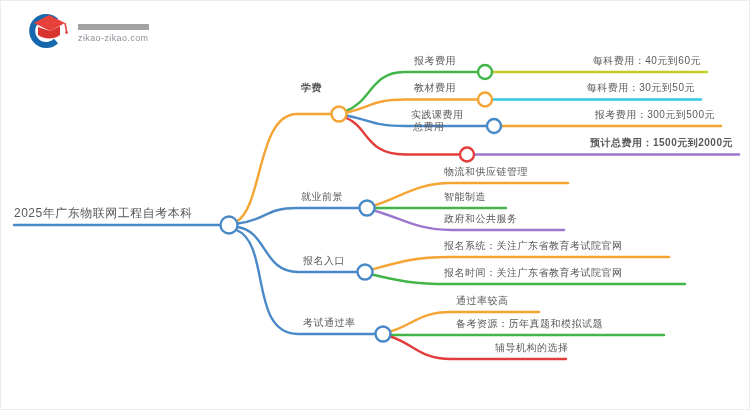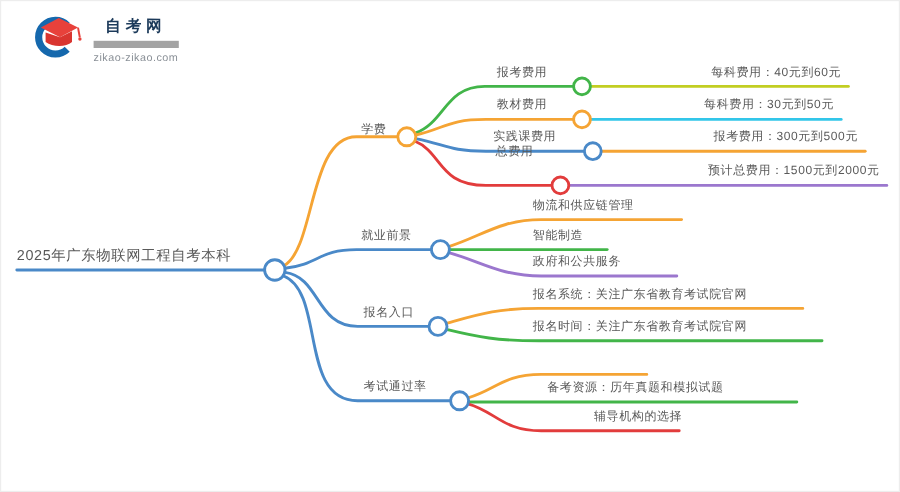--- a/index.html
+++ b/index.html
@@ -92,43 +92,43 @@
 
   <div class="logo">
     <svg class="logo-icon" viewBox="0 0 40 40">
       <path d="M27,8 A14,14 0 1 0 27,28" fill="none" stroke-width="6" stroke="#1568ad"></path>
       <path d="M20,2 L36,10 L21,18 L5,10 Z" fill="#e8413b"></path>
       <path d="M9,14 L9,22 C15,26.5 26,26.5 31,22 L31,13 L21,18 Z" fill="#d93530"></path>
       <path d="M36,10 L37.5,18" stroke-width="1.6" stroke="#e8413b"></path>
       <circle cx="37.6" cy="19.5" r="1.4" fill="#e8413b"></circle>
     </svg>
     <div class="logo-text">
-      <div class="logo-title">自考网</div>
       <div class="logo-domain">zikao-zikao.com</div>
     </div>
   </div>
 
   <div class="lbl root-lbl" style="left:13px; top:203px;">2025年广东物联网工程自考本科</div>
 
-  <div class="lbl" style="left:300px; top:99px;">学费</div>
+  <div class="lbl" style="left:300px; top:78px;font-weight:bold;">学费</div>
   <div class="lbl" style="left:413px; top:51px;">报考费用</div>
   <div class="lbl" style="right:48px; top:51px;">每科费用：40元到60元</div>
   <div class="lbl" style="left:413px; top:78px;">教材费用</div>
   <div class="lbl" style="right:54px; top:78px;">每科费用：30元到50元</div>
   <div class="lbl" style="left:410px; top:105px;">实践课费用</div>
   <div class="lbl" style="right:34px; top:105px;">报考费用：300元到500元</div>
   <div class="lbl" style="left:412px; top:117px;">总费用</div>
-  <div class="lbl" style="right:16px; top:133px;">预计总费用：1500元到2000元</div>
+  <div class="lbl" style="right:16px; top:133px;font-weight:bold;">预计总费用：1500元到2000元</div>
 
   <div class="lbl" style="left:300px; top:187px;">就业前景</div>
   <div class="lbl" style="left:443px; top:162px;">物流和供应链管理</div>
   <div class="lbl" style="left:443px; top:187px;">智能制造</div>
   <div class="lbl" style="left:443px; top:209px;">政府和公共服务</div>
 
   <div class="lbl" style="left:302px; top:251px;">报名入口</div>
   <div class="lbl" style="left:443px; top:236px;">报名系统：关注广东省教育考试院官网</div>
   <div class="lbl" style="left:443px; top:263px;">报名时间：关注广东省教育考试院官网</div>
 
   <div class="lbl" style="left:302px; top:313px;">考试通过率</div>
+  <div class="lbl" style="left:455px; top:291px;">通过率较高</div>
   <div class="lbl" style="left:455px; top:314px;">备考资源：历年真题和模拟试题</div>
   <div class="lbl" style="left:455px; top:338px;margin-left:39px;">辅导机构的选择</div>
 
 </div>
 
 </body></html>

